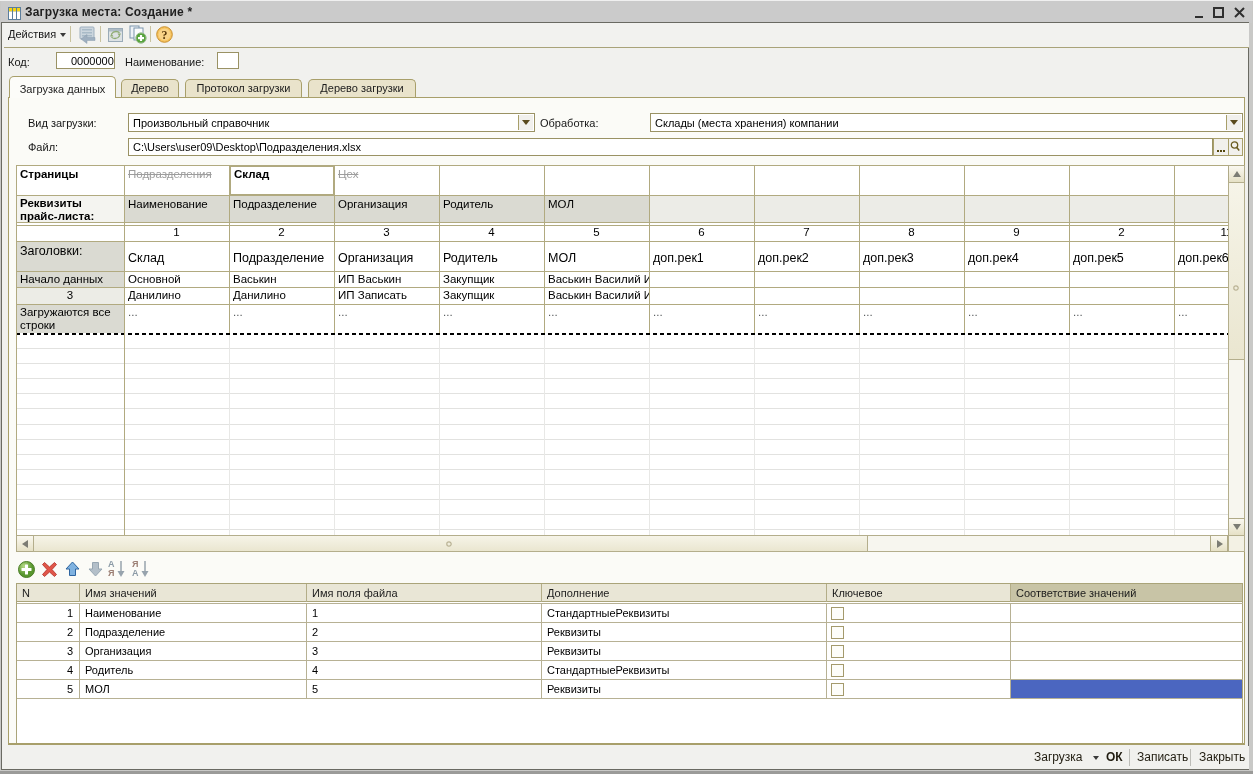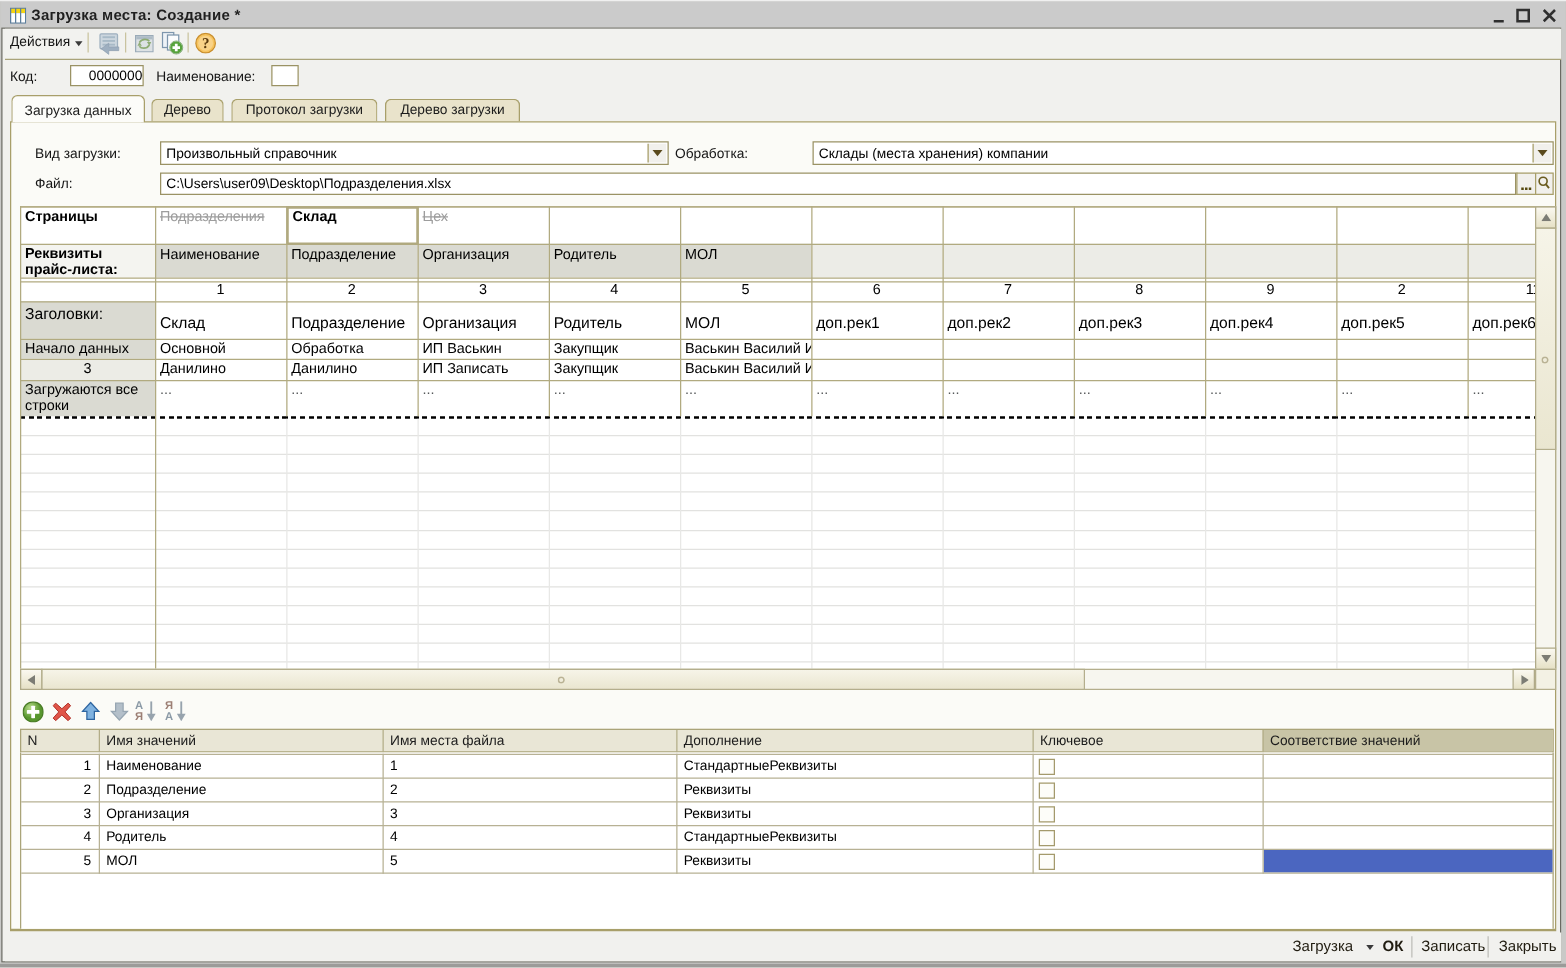--- a/index.html
+++ b/index.html
@@ -180,21 +180,21 @@
 <div class="gcell" style="left:318px;top:76px;width:105px;height:30px;font-size:12.5px;padding:10px 0 0 4px;">Организация</div>
 <div class="gcell" style="left:423px;top:76px;width:105px;height:30px;font-size:12.5px;padding:10px 0 0 4px;">Родитель</div>
 <div class="gcell" style="left:528px;top:76px;width:105px;height:30px;font-size:12.5px;padding:10px 0 0 4px;">МОЛ</div>
 <div class="gcell" style="left:633px;top:76px;width:105px;height:30px;font-size:12.5px;padding:10px 0 0 4px;">доп.рек1</div>
 <div class="gcell" style="left:738px;top:76px;width:105px;height:30px;font-size:12.5px;padding:10px 0 0 4px;">доп.рек2</div>
 <div class="gcell" style="left:843px;top:76px;width:105px;height:30px;font-size:12.5px;padding:10px 0 0 4px;">доп.рек3</div>
 <div class="gcell" style="left:948px;top:76px;width:105px;height:30px;font-size:12.5px;padding:10px 0 0 4px;">доп.рек4</div>
 <div class="gcell" style="left:1053px;top:76px;width:105px;height:30px;font-size:12.5px;padding:10px 0 0 4px;">доп.рек5</div>
 <div class="gcell" style="left:1158px;top:76px;width:105px;height:30px;font-size:12.5px;padding:10px 0 0 4px;">доп.рек6</div>
 <div class="gcell" style="left:108px;top:106px;width:105px;height:16px;padding:2px 0 0 4px;">Основной</div>
-<div class="gcell" style="left:213px;top:106px;width:105px;height:16px;padding:2px 0 0 4px;">Обработка</div>
+<div class="gcell" style="left:213px;top:106px;width:105px;height:16px;padding:2px 0 0 4px;">Васькин</div>
 <div class="gcell" style="left:318px;top:106px;width:105px;height:16px;padding:2px 0 0 4px;">ИП Васькин</div>
 <div class="gcell" style="left:423px;top:106px;width:105px;height:16px;padding:2px 0 0 4px;">Закупщик</div>
 <div class="gcell" style="left:528px;top:106px;width:105px;height:16px;padding:2px 0 0 4px;">Васькин Василий И</div>
 <div class="gcell" style="left:108px;top:122px;width:105px;height:17px;padding:2px 0 0 4px;">Данилино</div>
 <div class="gcell" style="left:213px;top:122px;width:105px;height:17px;padding:2px 0 0 4px;">Данилино</div>
 <div class="gcell" style="left:318px;top:122px;width:105px;height:17px;padding:2px 0 0 4px;">ИП Записать</div>
 <div class="gcell" style="left:423px;top:122px;width:105px;height:17px;padding:2px 0 0 4px;">Закупщик</div>
 <div class="gcell" style="left:528px;top:122px;width:105px;height:17px;padding:2px 0 0 4px;">Васькин Василий И</div>
 <div class="gcell" style="left:108px;top:139px;width:105px;height:29px;padding:2px 0 0 4px;color:#55585a;">...</div>
 <div class="gcell" style="left:213px;top:139px;width:105px;height:29px;padding:2px 0 0 4px;color:#55585a;">...</div>
@@ -318,21 +318,21 @@
         <path d="M0.5 10 L4 16 L7.5 10 Z" fill="#97a3ad"></path>
       </svg>
 </div>
 </div>
 
 <div class="abs" style="left:0;top:0;width:1253px;height:774px;pointer-events:none;">
 <div class="abs" style="left:16px;top:583px;width:1227px;height:19px;background:#e9e6d6;border:1px solid #aaa479;"></div>
 <div class="abs" style="left:1010px;top:584px;width:232px;height:17px;background:#c8c4a6;"></div>
 <div class="abs" style="left:22px;top:587px;font-size:11px;color:#1c1c1c;">N</div>
 <div class="abs" style="left:85px;top:587px;font-size:11px;color:#1c1c1c;">Имя значений</div>
-<div class="abs" style="left:312px;top:587px;font-size:11px;color:#1c1c1c;">Имя места файла</div>
+<div class="abs" style="left:312px;top:587px;font-size:11px;color:#1c1c1c;">Имя поля файла</div>
 <div class="abs" style="left:547px;top:587px;font-size:11px;color:#1c1c1c;">Дополнение</div>
 <div class="abs" style="left:832px;top:587px;font-size:11px;color:#1c1c1c;">Ключевое</div>
 <div class="abs" style="left:1016px;top:587px;font-size:11px;color:#1c1c1c;">Соответствие значений</div>
 <div class="abs" style="left:79px;top:584px;width:1px;height:18px;background:#b3ad88;"></div>
 <div class="abs" style="left:306px;top:584px;width:1px;height:18px;background:#b3ad88;"></div>
 <div class="abs" style="left:541px;top:584px;width:1px;height:18px;background:#b3ad88;"></div>
 <div class="abs" style="left:826px;top:584px;width:1px;height:18px;background:#b3ad88;"></div>
 <div class="abs" style="left:1010px;top:584px;width:1px;height:18px;background:#b3ad88;"></div>
 <div class="abs" style="left:16px;top:602px;width:1227px;height:141px;background:#fff;border-left:1px solid #aaa479;border-right:1px solid #aaa479;"></div>
 <div class="abs" style="left:16px;top:604px;width:63px;height:19px;font-size:11px;text-align:right;padding:3px 6px 0 0;">1</div>

